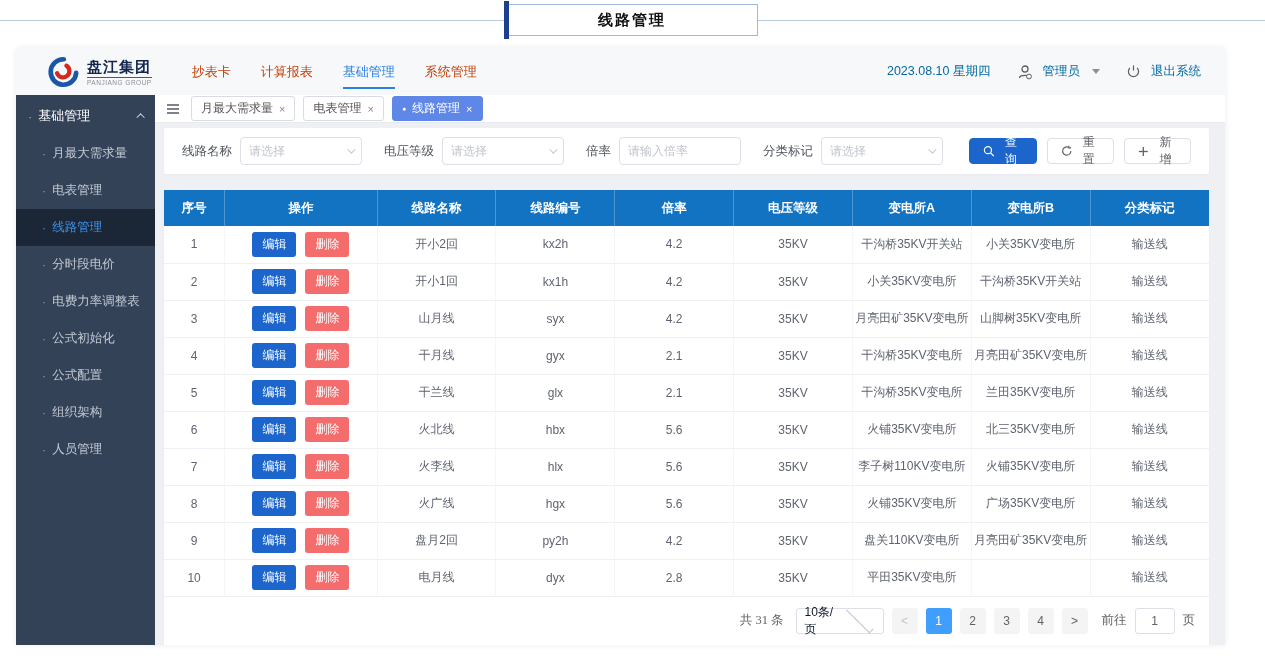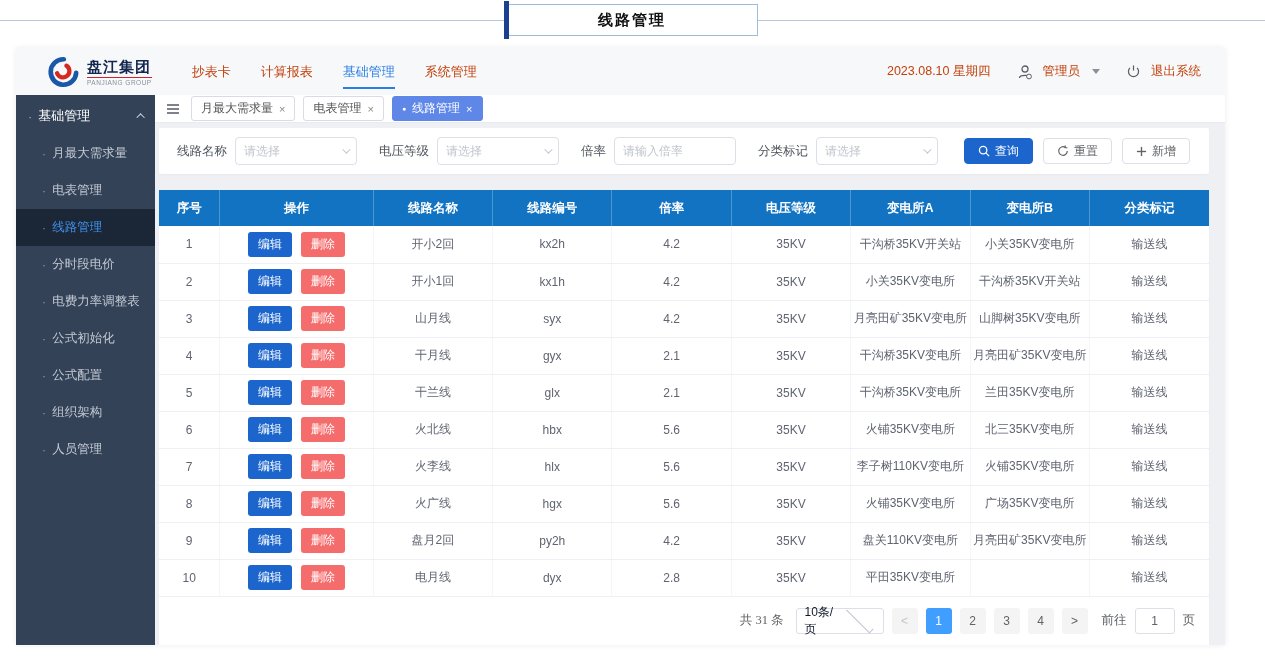--- a/index.html
+++ b/index.html
@@ -21,21 +21,21 @@
   
   .app-header { height:47px; background:#f7f8fa; display:flex; align-items:center; padding:0 24px 0 30px; flex:none; }
   .logo { display:flex; align-items:center; gap:7px; margin-right:40px; }
   .logo-text .cn { font-size:15px; font-weight:bold; color:#12264f; letter-spacing:1px; }
   .logo-text .en { font-size:6.5px; color:#8a8f99; letter-spacing:.5px; border-top:1px solid #c23; padding-top:1px; }
   .nav { display:flex; gap:30px; align-items:center; height:100%; }
   .nav-item { font-size:13px; color:#c2410c; cursor:pointer; height:100%; display:flex; align-items:center; position:relative; }
   .nav-item.active { color:#2b7fe3; }
   .nav-item.active::after { content:""; position:absolute; left:0; right:0; bottom:6px; height:2px; background:#2b7fe3; }
   .hd-spacer { flex:1; }
-  .hd-right { display:flex; align-items:center; gap:26px; color:#c2410c; font-size:12.5px; }
+  .hd-right { display:flex; align-items:center; gap:26px; color:#0369a1; font-size:12.5px; }
   .hd-chunk { display:flex; align-items:center; gap:10px; cursor:pointer; }
   .hd-chunk svg { display:block; }
   .caret-down { width:0; height:0; border-left:4px solid transparent; border-right:4px solid transparent; border-top:5px solid #8a8f99; margin-left:2px; }
 
   
   .app-body { flex:1; display:flex; min-height:0; }
 
   
   .sidebar { width:139px; background:#344258; flex:none; padding-top:2px; }
   .sb-group { height:38px; display:flex; align-items:center; color:#fff; font-size:13px; padding:0 10px 0 12px; cursor:pointer; }
@@ -52,21 +52,21 @@
   .tabbar { height:28px; background:#fff; display:flex; align-items:center; gap:8px; padding:0 10px 0 8px; border-bottom:1px solid #e8eaef; flex:none; }
   .tab-menu-icon { display:flex; flex-direction:column; gap:2px; cursor:pointer; padding:4px; }
   .tab-menu-icon i { display:block; width:12px; height:2px; background:#7d828c; }
   .tab { font-size:12px; color:#555; background:#fff; border:1px solid #d8dce4; border-radius:3px;
     padding:3px 9px; display:flex; align-items:center; gap:6px; cursor:pointer; white-space:nowrap; }
   .tab .close { font-size:11px; color:#888; }
   .tab.active { background:#5f87e8; border-color:#5f87e8; color:#fff; }
   .tab.active .close { color:#fff; }
   .tab .dot { font-size:7px; line-height:1; }
 
-  .content { flex:1; padding:5px 16px 0 4px; overflow:hidden; display:flex; flex-direction:column; }
+  .content { flex:1; padding:5px 16px 0 9px; overflow:hidden; display:flex; flex-direction:column; }
 
   
   .filter-card { background:#fff; border-radius:2px; height:46px; display:flex; align-items:center; gap:22px; padding:0 18px; flex:none; box-shadow:0 1px 2px rgba(0,0,0,.03); }
   .f-group { display:flex; align-items:center; gap:8px; }
   .f-label { font-size:12.5px; color:#4e535b; white-space:nowrap; }
   .f-select, .f-input { width:122px; height:28px; border:1px solid #dcdfe6; border-radius:4px; background:#fff;
     display:flex; align-items:center; padding:0 8px; font-size:12px; color:#c0c4cc; cursor:pointer; }
   .f-select .ph { flex:1; }
   .sel-caret { width:6px; height:6px; border-right:1px solid #c0c4cc; border-bottom:1px solid #c0c4cc; transform:rotate(45deg) translateY(-2px); }
   .f-input input { border:none; outline:none; width:100%; font-size:12px; color:#606266; font-family:inherit; }

